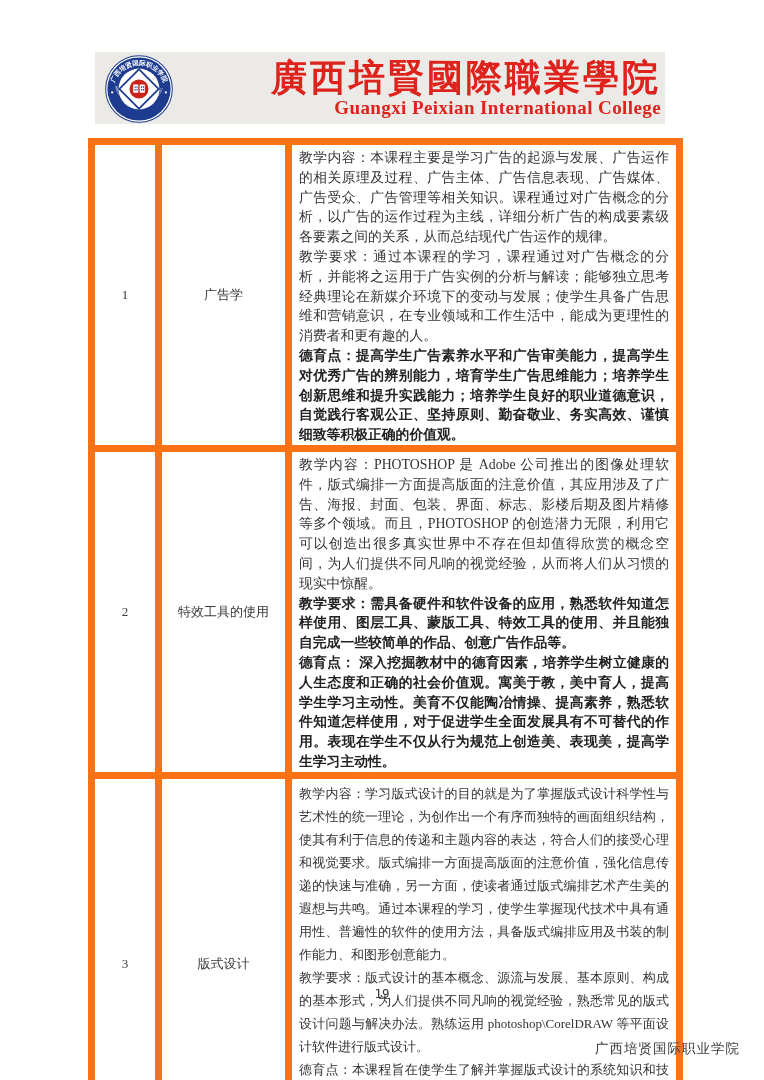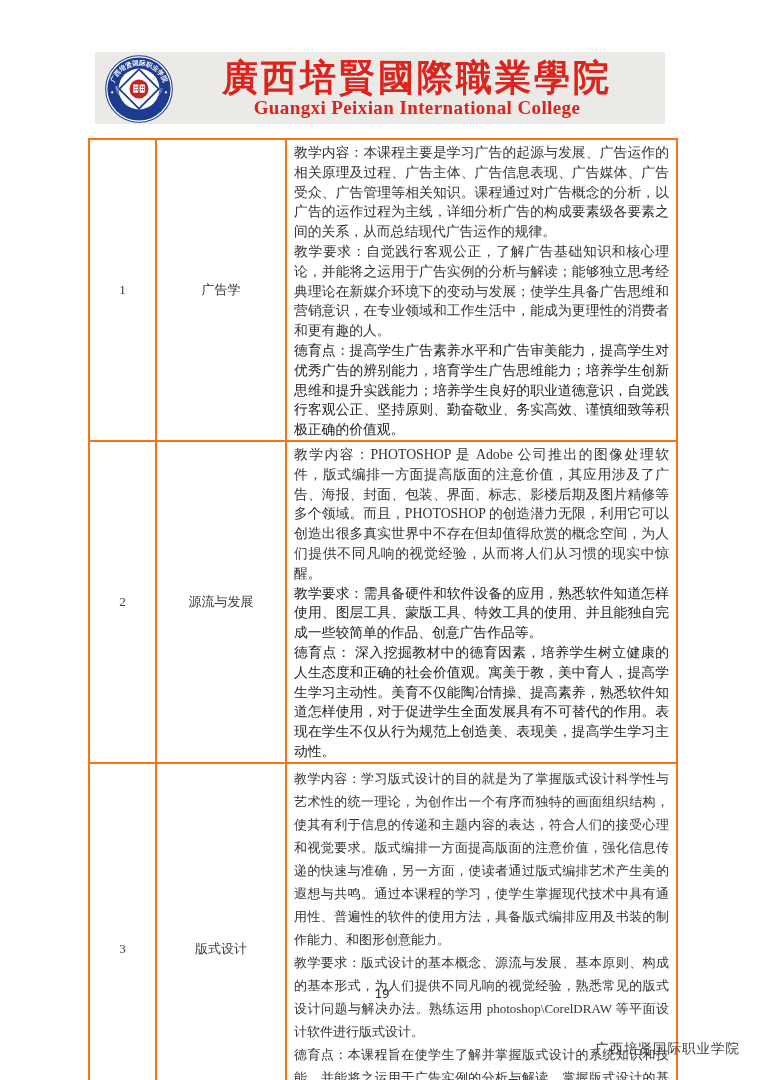--- a/index.html
+++ b/index.html
@@ -5,58 +5,58 @@
   * { margin:0; padding:0; box-sizing:border-box; }
   html,body { width:764px; height:1080px; background:#ffffff; font-family:"Liberation Serif", serif; }
   .page { position:relative; width:764px; height:1080px; background:#ffffff; overflow:hidden; }
 
   
   .header-band {
     position:absolute; left:95px; top:52px; width:570px; height:72px;
     background:#ECEAE7; display:flex; align-items:center; padding-left:10px;
   }
   .logo-wrap { width:68px; height:68px; flex:0 0 auto; margin-top:1px; }
-  .titles { flex:1; text-align:center; padding-right:4px; }
+  .titles { flex:1; text-align:right; padding-right:4px; }
   .title-zh {
     font-size:36px; font-weight:bold; color:#DE221C; line-height:38px;
     letter-spacing:3px; font-family:"Liberation Serif", serif;
     transform:scaleY(1.02);
   }
   .title-en {
     font-size:19px; font-weight:bold; color:#DE221C; line-height:21px;
     letter-spacing:0.4px; font-family:"Liberation Serif", serif;
   }
 
   
   table.course-table {
     position:absolute; left:88px; top:138px; width:588px; height:840px;
     border-collapse:collapse; table-layout:fixed;
   }
   table.course-table td {
-    border:2px solid #f97316; vertical-align:middle; overflow:hidden;
+    border:7px solid #f97316; vertical-align:middle; overflow:hidden;
   }
   col.c-num { width:67px; }
   col.c-course { width:130px; }
   col.c-content { width:391px; }
   tr.row-1 { height:299px; }
   tr.row-2 { height:286px; }
   tr.row-3 { height:255px; }
   td.num-cell, td.course-cell {
     text-align:center; font-size:13px; color:#3a3a3a;
     font-family:"Liberation Serif", serif;
   }
   td.content-cell {
     vertical-align:top; padding:3px 7px 0 7px;
     font-size:13.8px; line-height:19.8px; color:#333333;
     text-align:justify; text-justify:inter-ideograph;
     font-family:"Liberation Serif", serif;
   }
   tr.row-3 td.content-cell { font-size:13px; line-height:23px; }
   td.content-cell p { margin:0; }
-  td.content-cell p.bold { font-weight:normal; color:#222222; }
+  td.content-cell p.bold { font-weight:bold; color:#222222; }
 
   
   .page-number {
     position:absolute; left:88px; top:986px; width:588px; text-align:center;
     font-size:12.5px; color:#333333; font-family:"DejaVu Sans Mono", monospace;
   }
   .footer-mark {
     position:absolute; right:24px; top:1040px;
     font-size:13.5px; color:#3b3b3b; letter-spacing:1px;
     font-family:"Liberation Sans", sans-serif;
@@ -112,27 +112,27 @@
         <col class="c-num">
         <col class="c-course">
         <col class="c-content">
       </colgroup>
     <tbody id="course-tbody">
         <tr class="row-1">
           <td class="num-cell">1</td>
           <td class="course-cell">广告学</td>
           <td class="content-cell">
             <p>教学内容：本课程主要是学习广告的起源与发展、广告运作的相关原理及过程、广告主体、广告信息表现、广告媒体、广告受众、广告管理等相关知识。课程通过对广告概念的分析，以广告的运作过程为主线，详细分析广告的构成要素级各要素之间的关系，从而总结现代广告运作的规律。</p>
-            <p>教学要求：自觉践行客观公正，了解广告基础知识和核心理论，并能将之运用于广告实例的分析与解读；能够独立思考经典理论在新媒介环境下的变动与发展；使学生具备广告思维和营销意识，在专业领域和工作生活中，能成为更理性的消费者和更有趣的人。</p>
+            <p>教学要求：通过本课程的学习，课程通过对广告概念的分析，并能将之运用于广告实例的分析与解读；能够独立思考经典理论在新媒介环境下的变动与发展；使学生具备广告思维和营销意识，在专业领域和工作生活中，能成为更理性的消费者和更有趣的人。</p>
             <p class="bold">德育点：提高学生广告素养水平和广告审美能力，提高学生对优秀广告的辨别能力，培育学生广告思维能力；培养学生创新思维和提升实践能力；培养学生良好的职业道德意识，自觉践行客观公正、坚持原则、勤奋敬业、务实高效、谨慎细致等积极正确的价值观。</p>
           </td>
         </tr>
         <tr class="row-2">
           <td class="num-cell">2</td>
-          <td class="course-cell">源流与发展</td>
+          <td class="course-cell">特效工具的使用</td>
           <td class="content-cell">
             <p>教学内容：PHOTOSHOP 是 Adobe 公司推出的图像处理软件，版式编排一方面提高版面的注意价值，其应用涉及了广告、海报、封面、包装、界面、标志、影楼后期及图片精修等多个领域。而且，PHOTOSHOP 的创造潜力无限，利用它可以创造出很多真实世界中不存在但却值得欣赏的概念空间，为人们提供不同凡响的视觉经验，从而将人们从习惯的现实中惊醒。</p>
             <p class="bold">教学要求：需具备硬件和软件设备的应用，熟悉软件知道怎样使用、图层工具、蒙版工具、特效工具的使用、并且能独自完成一些较简单的作品、创意广告作品等。</p>
             <p class="bold">德育点： 深入挖掘教材中的德育因素，培养学生树立健康的人生态度和正确的社会价值观。寓美于教，美中育人，提高学生学习主动性。美育不仅能陶冶情操、提高素养，熟悉软件知道怎样使用，对于促进学生全面发展具有不可替代的作用。表现在学生不仅从行为规范上创造美、表现美，提高学生学习主动性。</p>
           </td>
         </tr>
         <tr class="row-3">
           <td class="num-cell">3</td>
           <td class="course-cell">版式设计</td>
           <td class="content-cell">

